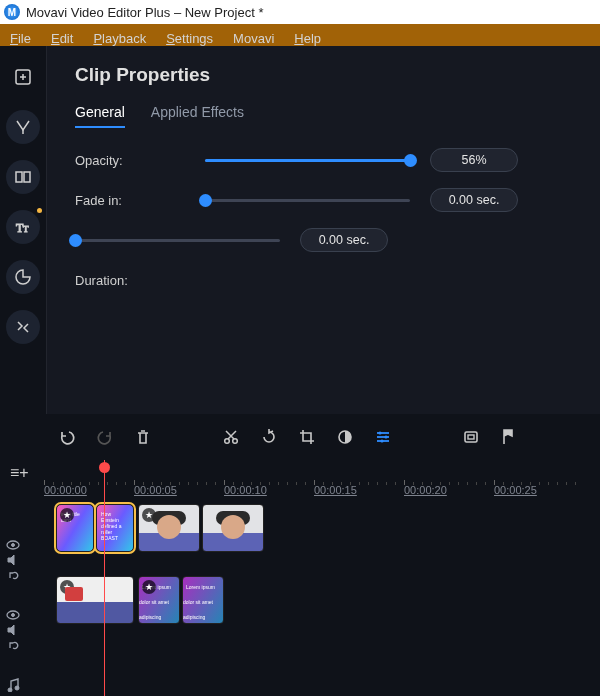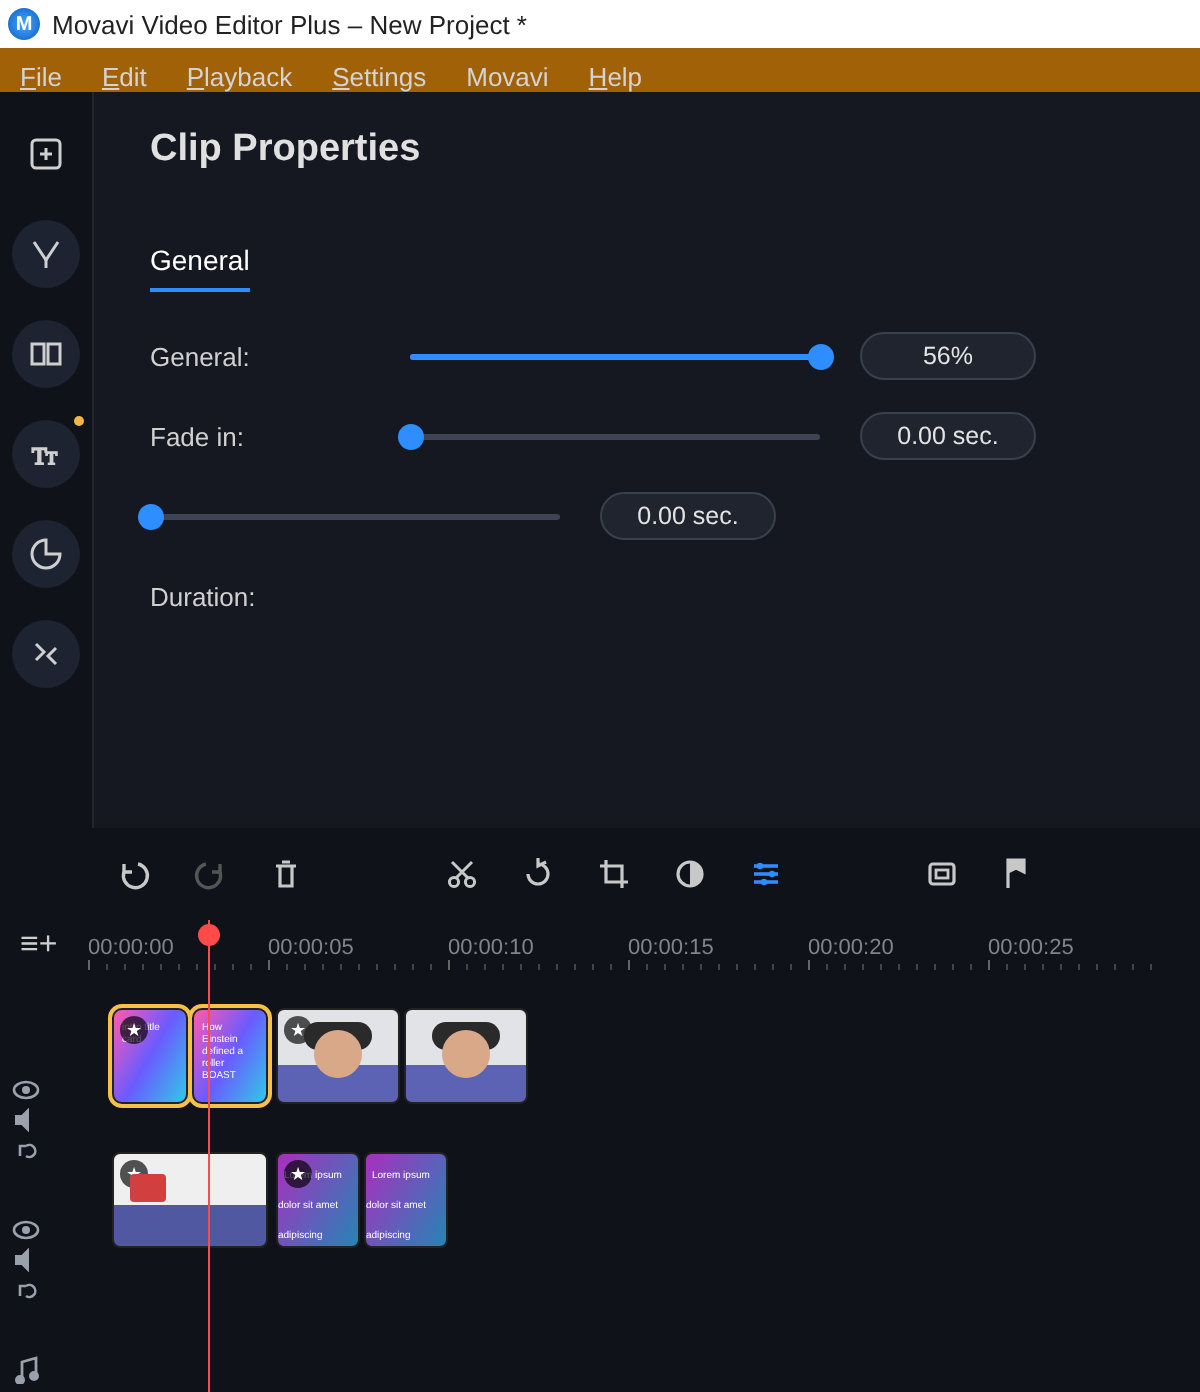--- a/index.html
+++ b/index.html
@@ -74,21 +74,21 @@
   .tool-dot { position:absolute; width:5px;height:5px;border-radius:50%;background:#f5b642;top:-2px;right:-2px;}
   .panel {
     flex:1;
     background:#151821;
     border-left:1px solid #22252e;
     padding:18px 28px 10px 28px;
   }
   .panel h2 { font-size:19px; font-weight:700; color:#e0e0e0; margin-bottom:18px;}
   .tabs { display:flex; font-size:14px; margin-bottom:20px;}
   .tabs .tab { margin-right:26px; color:#9099a8; padding-bottom:6px; cursor:default;}
-  .tabs .tab.active { color:#fff; border-bottom:2px solid #2e8dff;margin-top:18px;}
+  .tabs .tab.active { color:#fff; border-bottom:2px solid #2e8dff;}
   .prop-row {
     display:flex; align-items:center; margin:16px 0; height:24px;
   }
   .prop-label { width:130px; color:#d0d0d0; font-size:13px;}
   .slider-wrap { width:205px; position:relative; height:20px; display:flex;align-items:center;}
   .slider-track { height:3px; background:#3e4454; width:100%; position:relative; border-radius:2px;}
   .slider-fill { position:absolute; height:3px; background:#2e8dff; border-radius:2px;}
   .slider-knob { position:absolute; width:13px;height:13px;border-radius:50%;background:#2e8dff; top:-5px; margin-left:-6px;}
   .val-pill {
     margin-left:20px;
@@ -128,21 +128,21 @@
     position:absolute; left:0; top:0; bottom:0; width:42px;
     background:#0f1219; z-index:5;
   }
   .add-track { position:absolute; left:10px; top:4px; color:#cfcfcf; font-size:16px;}
   .track-icons { position:absolute; left:6px; display:flex; flex-direction:column; gap:4px;}
   .track-icons svg { stroke:#9aa0ac; }
   .ruler {
     position:absolute; left:42px; right:0; top:0; height:28px;
     font-size:11px; color:#7e838e;
   }
-  .ruler .tick { position:absolute; top:8px; }
+  .ruler .tick { position:absolute; top:24px;text-decoration:underline; }
   .ruler .tickmark { position:absolute; top:20px; width:1px;height:5px;background:#666;}
   .ruler .minor { position:absolute; width:1px;height:3px;background:#444;}
   .playhead { position:absolute; top:0; bottom:0; width:1px; background:#ff4a4a; left:104px; z-index:20;}
   .playhead::before{ content:""; position:absolute; top:2px; left:-5px; width:11px;height:11px;background:#ff4a4a;border-radius:50%;}
   .tracks { position:absolute; left:42px; right:0; top:30px; }
   .track { height:58px; position:relative; margin-bottom:8px;}
   .track.audio { height:22px; margin-top:18px;}
   .clip {
     position:absolute; top:0; height:48px; border-radius:4px; overflow:hidden;
     border:1px solid #222;
@@ -218,24 +218,25 @@
         <svg width="18" height="18" viewBox="0 0 18 18">
             <path d="M4 12 L8 8 L4 4 M14 6 L10 10 L14 14" stroke-width="1.5"></path>
           </svg>
       </div>
     </div>
 
     <div class="panel">
       <h2>Clip Properties</h2>
       <div class="tabs">
         <div class="tab active">General</div>
+        <div class="tab">Applied Effects</div>
       </div>
 
       <div class="prop-row">
-        <div class="prop-label">General:</div>
+        <div class="prop-label">Opacity:</div>
         <div class="slider-wrap">
           <div class="slider-track">
               <div class="slider-fill" style="width:100%"></div>
               <div class="slider-knob" style="left:100%"></div>
             </div>
         </div>
         <div class="val-pill">56%</div>
       </div>
 
       <div class="prop-row">

